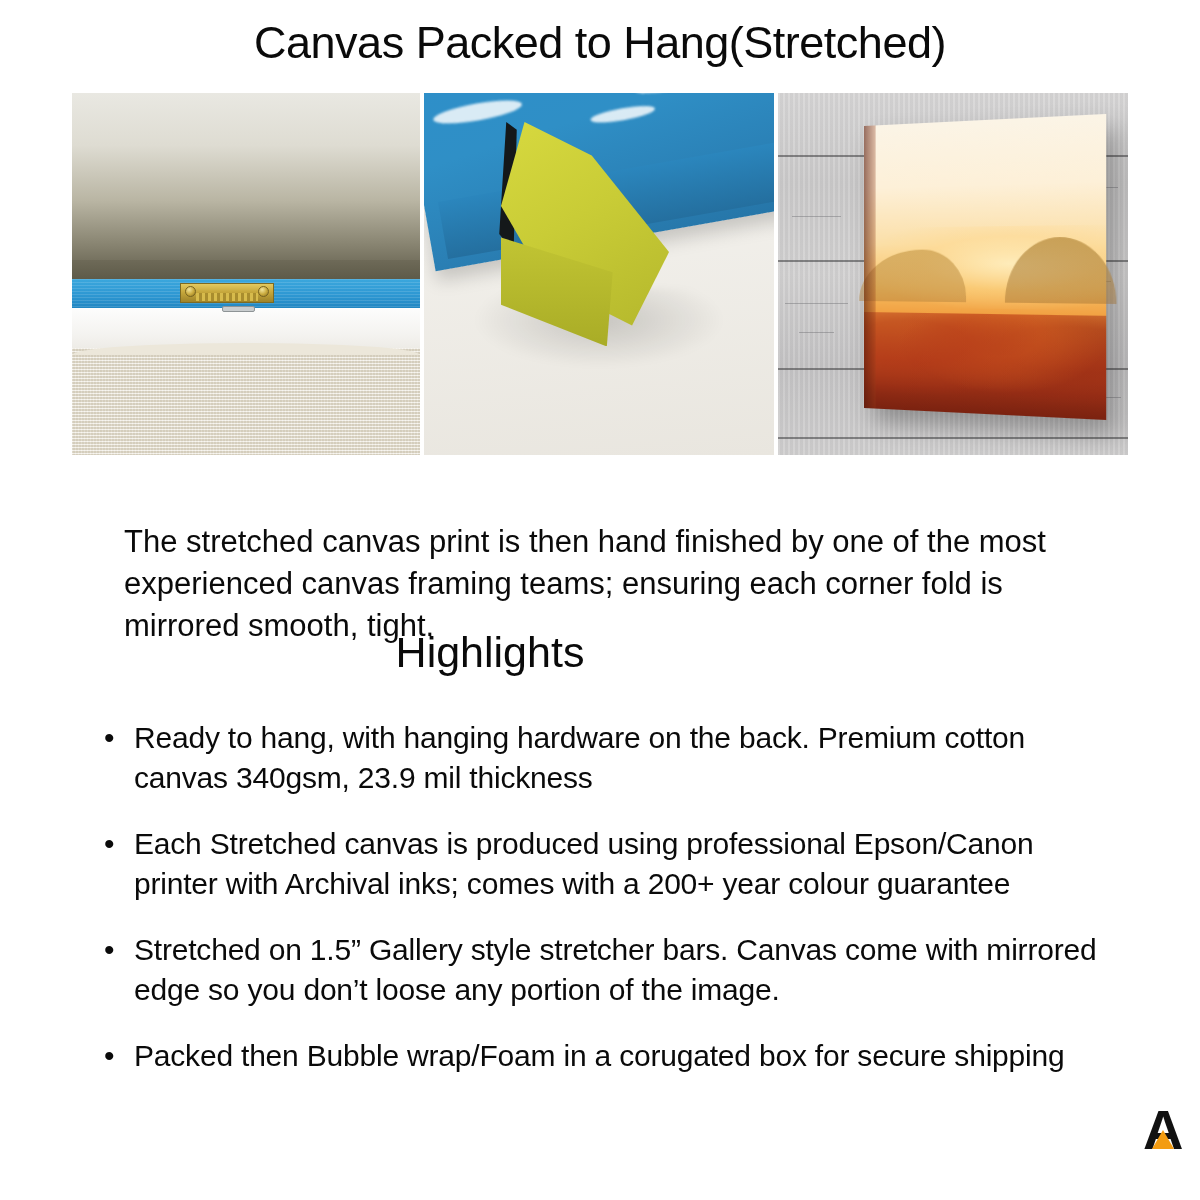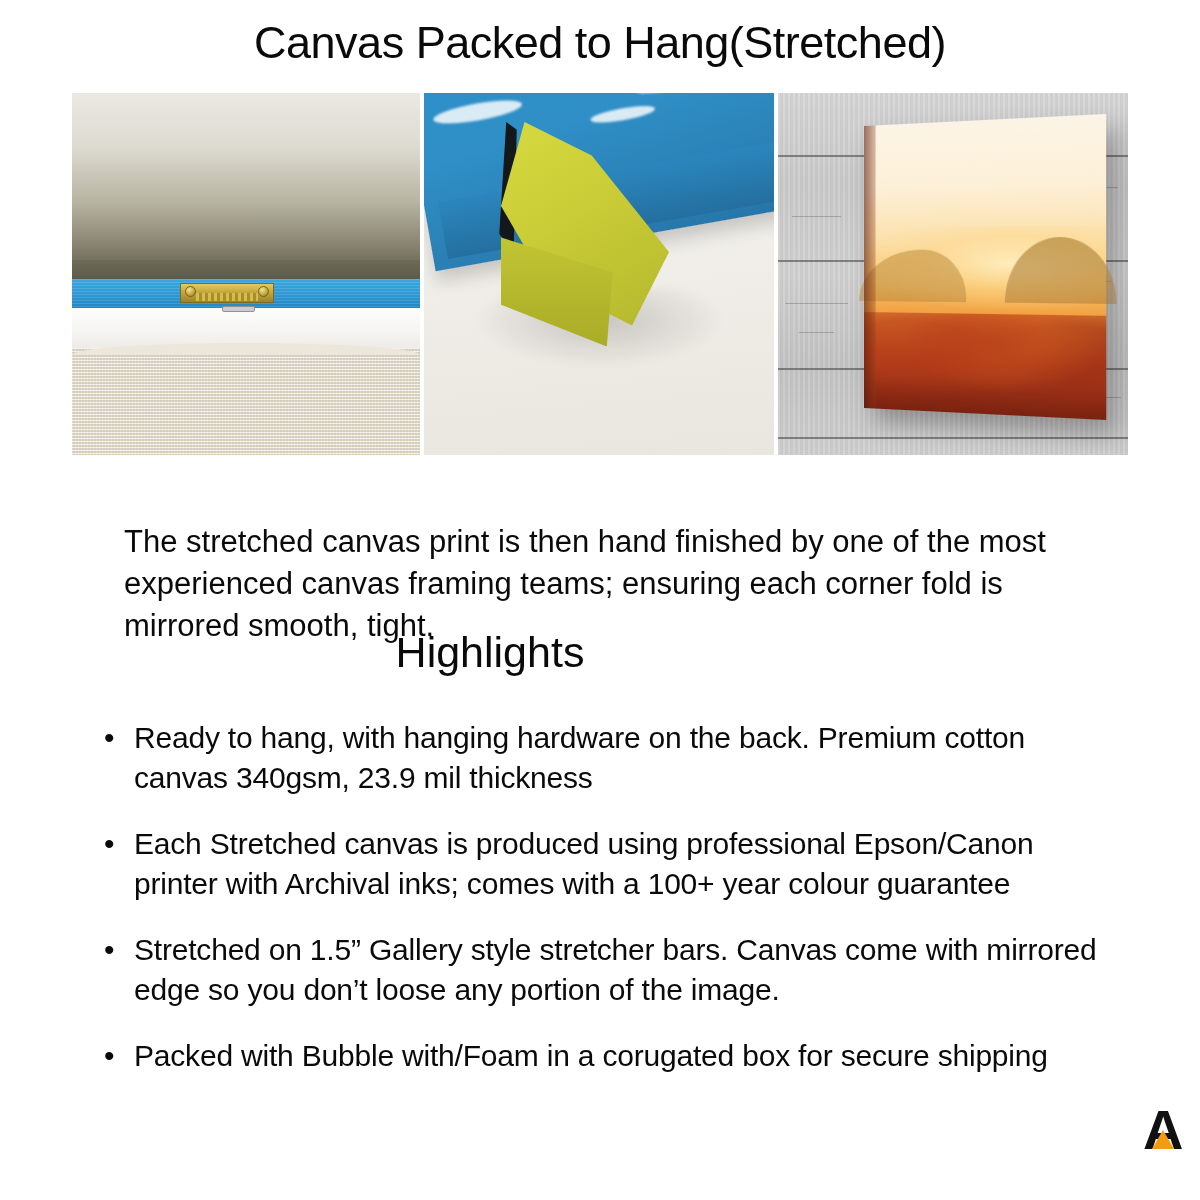--- a/index.html
+++ b/index.html
@@ -354,29 +354,29 @@
 
 <div class="section-heading">Highlights</div>
 
 <ul class="bullets" style="list-style:none;margin:0;padding:0;">
   <li class="bullet-item">
     <span class="bullet-dot">•</span>
     <span class="bullet-text">Ready to hang,  with hanging hardware on the back.  Premium cotton canvas 340gsm, 23.9 mil thickness</span>
   </li>
   <li class="bullet-item">
     <span class="bullet-dot">•</span>
-    <span class="bullet-text">Each Stretched canvas is produced using professional Epson/Canon printer with Archival inks; comes with a 100+ year colour guarantee</span>
+    <span class="bullet-text">Each Stretched canvas is produced using professional Epson/Canon printer with Archival inks; comes with a 200+ year colour guarantee</span>
   </li>
   <li class="bullet-item">
     <span class="bullet-dot">•</span>
     <span class="bullet-text">Stretched on 1.5” Gallery style stretcher bars. Canvas come with mirrored edge so you don’t loose any portion of the image.</span>
   </li>
   <li class="bullet-item">
     <span class="bullet-dot">•</span>
-    <span class="bullet-text">Packed with Bubble with/Foam in a corugated box for secure shipping</span>
+    <span class="bullet-text">Packed then Bubble wrap/Foam in a corugated box for secure shipping</span>
   </li>
 </ul>
 
 <div class="logo" style="color: rgb(17, 17, 17);">
   <span class="logo-a">
     <span>A</span>
     <span class="logo-tri" style="border-bottom-color: rgb(243, 156, 18);"></span>
   </span>
 </div>
 

